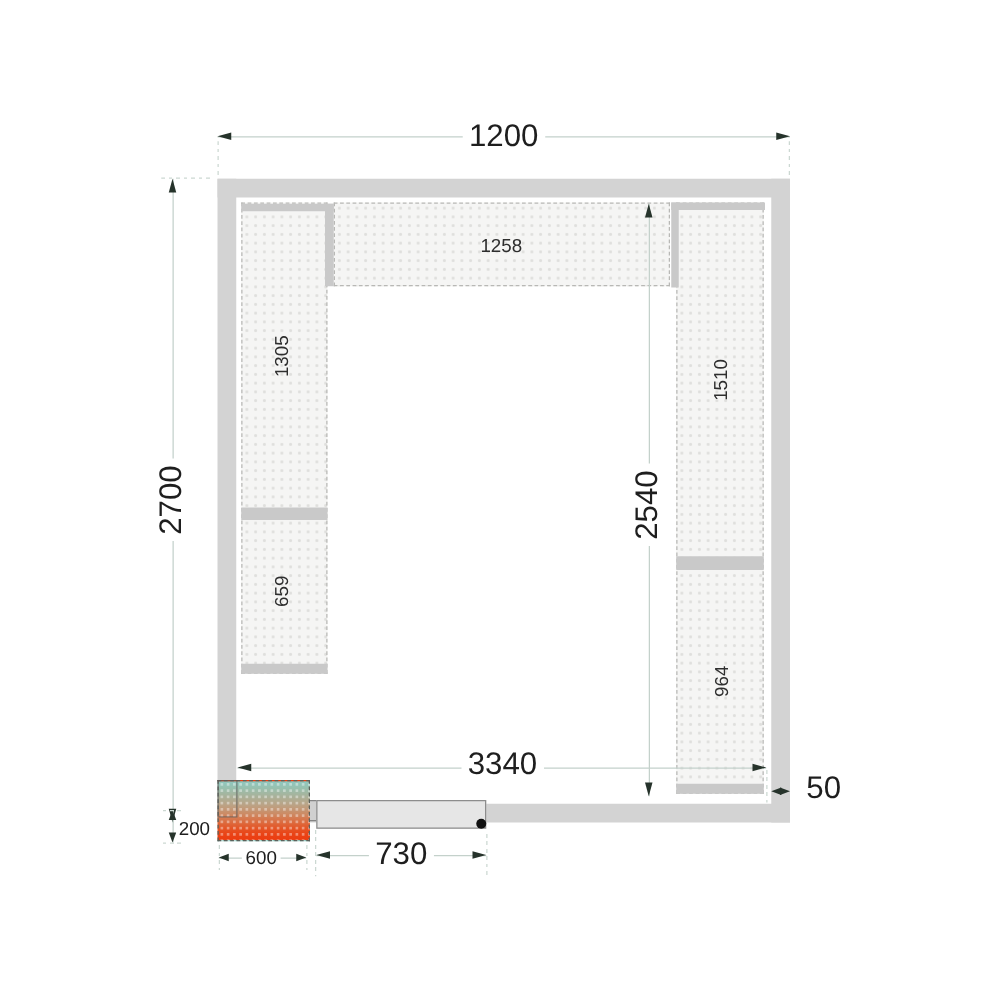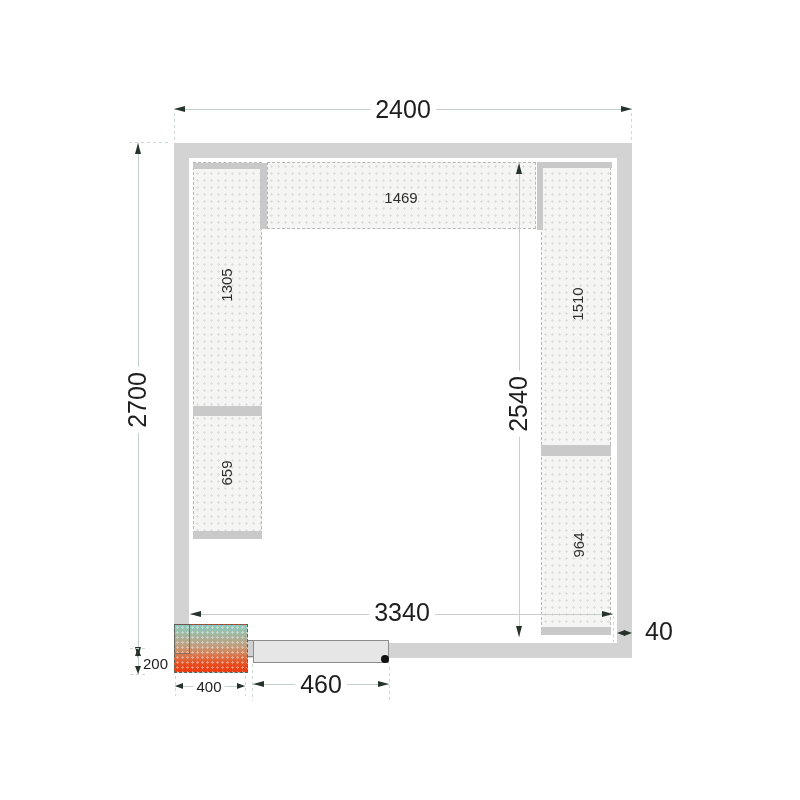--- a/index.html
+++ b/index.html
@@ -73,21 +73,21 @@
 
   <div class="br" style="left:193px;top:163px;width:74px;height:6px"></div>
   <div class="br" style="left:260px;top:163px;width:7px;height:66px"></div>
   <div class="br" style="left:193px;top:406px;width:69px;height:10px"></div>
   <div class="br" style="left:193px;top:531px;width:69px;height:8px"></div>
   <div class="br" style="left:537px;top:162px;width:75px;height:6px"></div>
   <div class="br" style="left:537px;top:162px;width:6px;height:68px"></div>
   <div class="br" style="left:541px;top:445px;width:70px;height:11px"></div>
   <div class="br" style="left:541px;top:627px;width:70px;height:8px"></div>
 
-  <div class="shelf-lbl" style="left:401px;top:197px">1469</div>
+  <div class="shelf-lbl" style="left:401px;top:197px">1258</div>
   <div class="shelf-lbl rot" style="left:226px;top:285px">1305</div>
   <div class="shelf-lbl rot" style="left:226px;top:473px">659</div>
   <div class="shelf-lbl rot" style="left:577px;top:304px">1510</div>
   <div class="shelf-lbl rot" style="left:578px;top:545px">964</div>
 
   <div class="w" style="left:174px;top:143px;width:458px;height:15px"></div>
   <div class="w" style="left:174px;top:143px;width:15px;height:515px"></div>
   <div class="w" style="left:617px;top:143px;width:15px;height:515px"></div>
   <div class="w" style="left:174px;top:643px;width:458px;height:15px"></div>
 
@@ -96,21 +96,21 @@
   <div class="dot" style="left:381px;top:655px;width:8px;height:8px"></div>
 
   <div class="unit" style="left:174px;top:624px;width:74px;height:49px"></div>
   <div class="unit-wall-outline" style="left:174px;top:624px;width:16px;height:30px"></div>
 
   <div class="dline" style="left:174px;top:109px;width:458px;height:1px"></div>
   <div class="ext-v" style="left:174px;top:113px;height:27px"></div>
   <div class="ext-v" style="left:631px;top:113px;height:27px"></div>
   <div class="ar ar-l" style="left:174px;top:106px"></div>
   <div class="ar ar-r" style="left:621px;top:106px"></div>
-  <div class="dim-lbl" style="left:403px;top:109px">2400</div>
+  <div class="dim-lbl" style="left:403px;top:109px">1200</div>
 
   <div class="dline" style="left:138px;top:143px;width:1px;height:515px"></div>
   <div class="ext-h" style="left:129px;top:142px;width:42px"></div>
   <div class="ar ar-u" style="left:135px;top:143px"></div>
   <div class="ar ar-d" style="left:135px;top:647px"></div>
   <div class="dim-lbl rot" style="left:137px;top:400px">2700</div>
 
   <div class="dline" style="left:519px;top:163px;width:1px;height:474px"></div>
   <div class="ar ar-u" style="left:516px;top:163px"></div>
   <div class="ar ar-d" style="left:516px;top:626px"></div>
@@ -120,33 +120,33 @@
   <div class="ar ar-l" style="left:190px;top:611px"></div>
   <div class="ar ar-r" style="left:602px;top:611px"></div>
   <div class="ext-v" style="left:613px;top:616px;height:26px"></div>
   <div class="dim-lbl" style="left:402px;top:612px">3340</div>
 
   <div class="dline" style="left:253px;top:684px;width:136px;height:1px"></div>
   <div class="ar ar-l" style="left:253px;top:681px"></div>
   <div class="ar ar-r" style="left:378px;top:681px"></div>
   <div class="ext-v" style="left:252px;top:664px;height:37px"></div>
   <div class="ext-v" style="left:389px;top:667px;height:34px"></div>
-  <div class="dim-lbl" style="left:321px;top:684px">460</div>
+  <div class="dim-lbl" style="left:321px;top:684px">730</div>
 
   <div class="dline" style="left:175px;top:686px;width:70px;height:1px"></div>
   <div class="ar ar-l sm" style="left:175px;top:683px"></div>
   <div class="ar ar-r sm" style="left:237px;top:683px"></div>
   <div class="ext-v" style="left:175px;top:676px;height:20px"></div>
   <div class="ext-v" style="left:245px;top:676px;height:20px"></div>
-  <div class="dim-lbl sm" style="left:209px;top:687px">400</div>
+  <div class="dim-lbl sm" style="left:209px;top:687px">600</div>
 
   <div class="dline" style="left:138px;top:648px;width:1px;height:26px"></div>
   <div class="ar ar-u sm" style="left:135px;top:648px"></div>
   <div class="ar ar-d sm" style="left:135px;top:666px"></div>
   <div class="ext-h" style="left:130px;top:648px;width:16px"></div>
   <div class="ext-h" style="left:130px;top:674px;width:16px"></div>
   <div class="dim-lbl sm plain" style="left:141px;top:656px">200</div>
 
   <div class="ar ar-l sm" style="left:617px;top:630px"></div>
   <div class="ar ar-r sm" style="left:624px;top:630px"></div>
-  <div class="dim-lbl" style="left:659px;top:631px">40</div>
+  <div class="dim-lbl" style="left:659px;top:631px">50</div>
 
 </div>
 
 </body></html>

